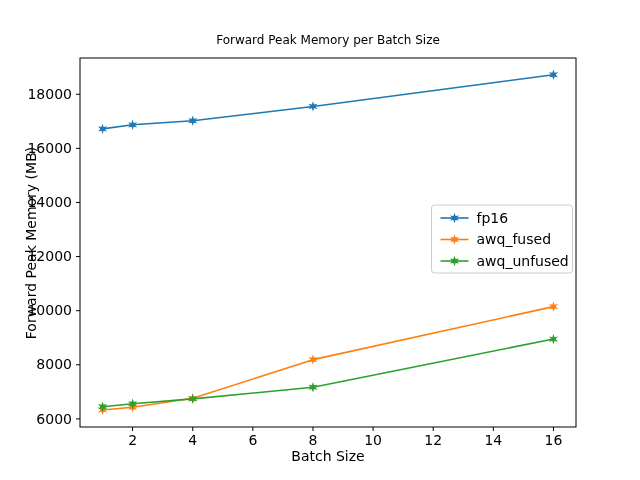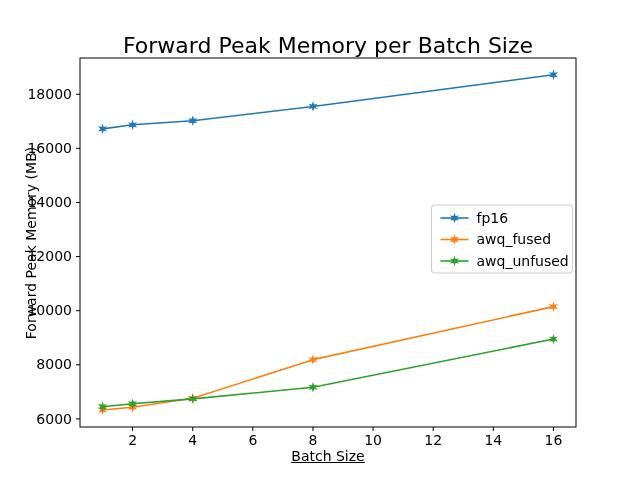--- a/index.html
+++ b/index.html
@@ -14,32 +14,31 @@
     height: 480px;
     background: #ffffff;
     overflow: hidden;
   }
   .chart-title {
     position: absolute;
     left: 80px;
     top: 33px;
     width: 496px;
     text-align: center;
-    font-size: 22px;
+    font-size: 12px;
     color: #000000;
   }
   .xlabel {
     position: absolute;
     left: 80px;
     top: 448px;
     width: 496px;
     text-align: center;
     font-size: 14px;
     color: #000000;
-    text-decoration: underline;
   }
   .ylabel {
     position: absolute;
     left: -154px;
     top: 235px;
     width: 370px;
     text-align: center;
     font-size: 14px;
     color: #000000;
     transform: rotate(-90deg);

